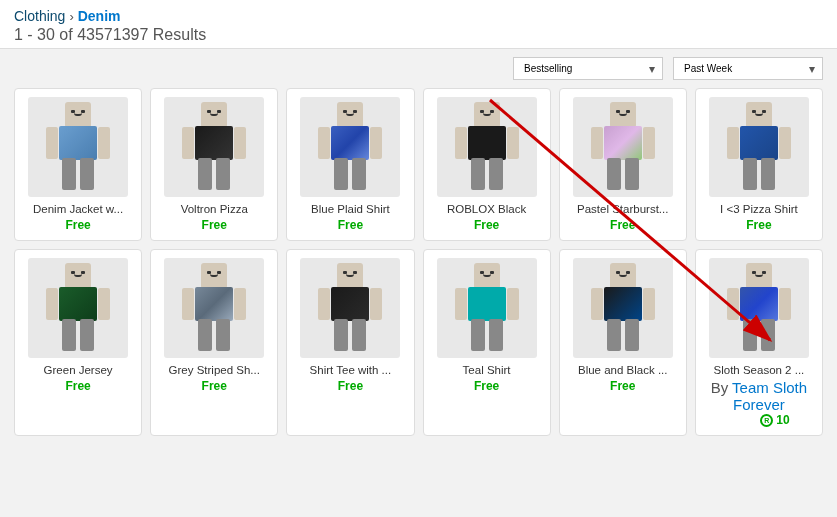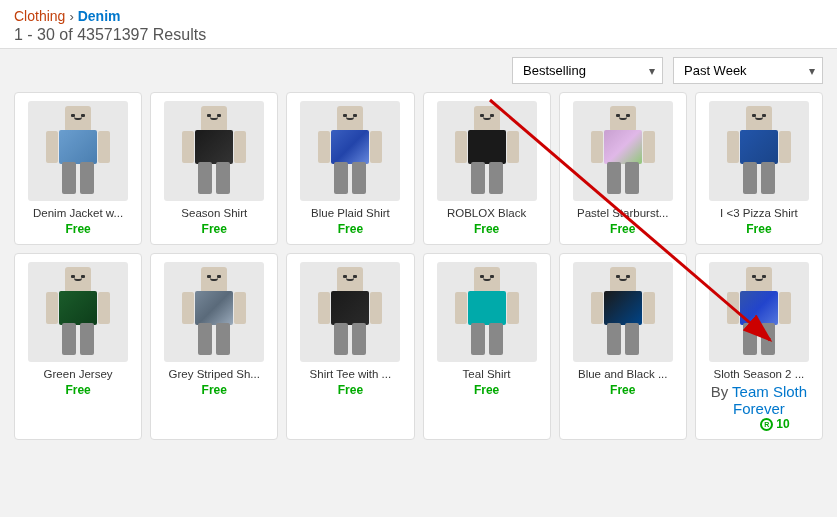--- a/index.html
+++ b/index.html
@@ -15,21 +15,21 @@
       padding: 8px 14px 4px 14px;
       border-bottom: 1px solid #ddd;
     }
     .breadcrumb {
       display: flex;
       align-items: center;
       gap: 4px;
       font-size: 14px;
     }
     .breadcrumb a {
-      color: #c2410c;
+      color: #0c4a6e;
       text-decoration: none;
     }
     .breadcrumb .sep {
       color: #555;
       font-size: 13px;
     }
     .breadcrumb .current {
       color: #0077cc;
       font-weight: bold;
     }
@@ -45,21 +45,21 @@
       padding: 8px 14px;
       gap: 10px;
       background: #f2f2f2;
     }
     .sort-select {
       appearance: none;
       -webkit-appearance: none;
       border: 1px solid #ccc;
       background: #fff;
       padding: 5px 28px 5px 10px;
-      font-size: 13px;
+      font-size: 10px;
       cursor: pointer;
       position: relative;
       min-width: 150px;
     }
     .select-wrapper {
       position: relative;
       display: inline-block;
     }
     .select-wrapper::after {
       content: '▾';
@@ -330,21 +330,21 @@
           <div class="char-smile"></div>
         </div>
       </div>
       <div class="char-body shirt-voltron"></div>
       <div class="char-arm-l"></div>
       <div class="char-arm-r"></div>
       <div class="char-leg-l"></div>
       <div class="char-leg-r"></div>
     </div>
   </div>
-        <div class="card-name">Season Shirt</div>
+        <div class="card-name">Voltron Pizza</div>
         <div class="card-price">Free</div>
       </div>
       <div class="card">
         <div class="card-img">
     <div class="char">
       <div class="char-head">
         <div class="char-face">
           <div class="char-eye-l"></div>
           <div class="char-eye-r"></div>
           <div class="char-smile"></div>

